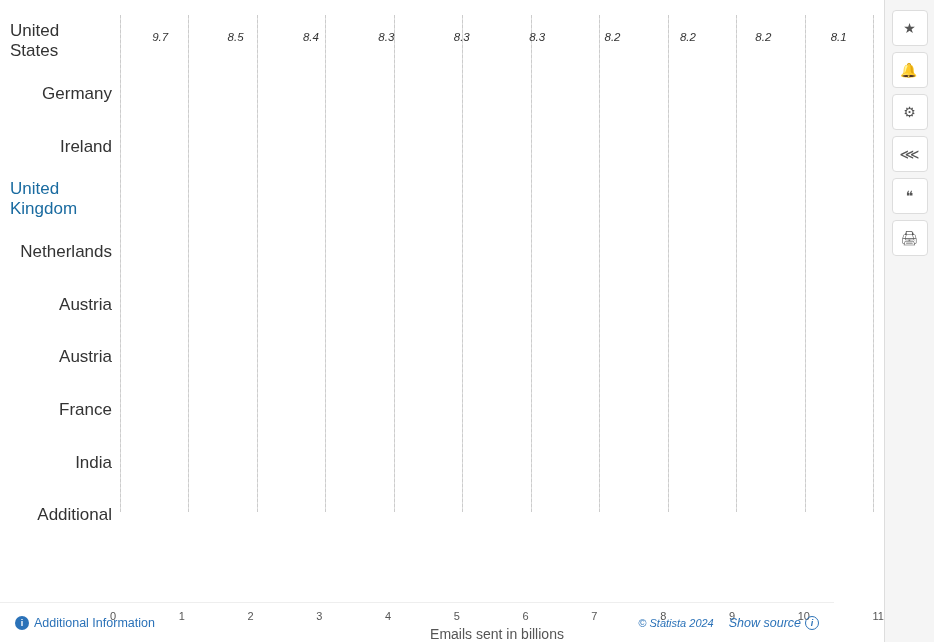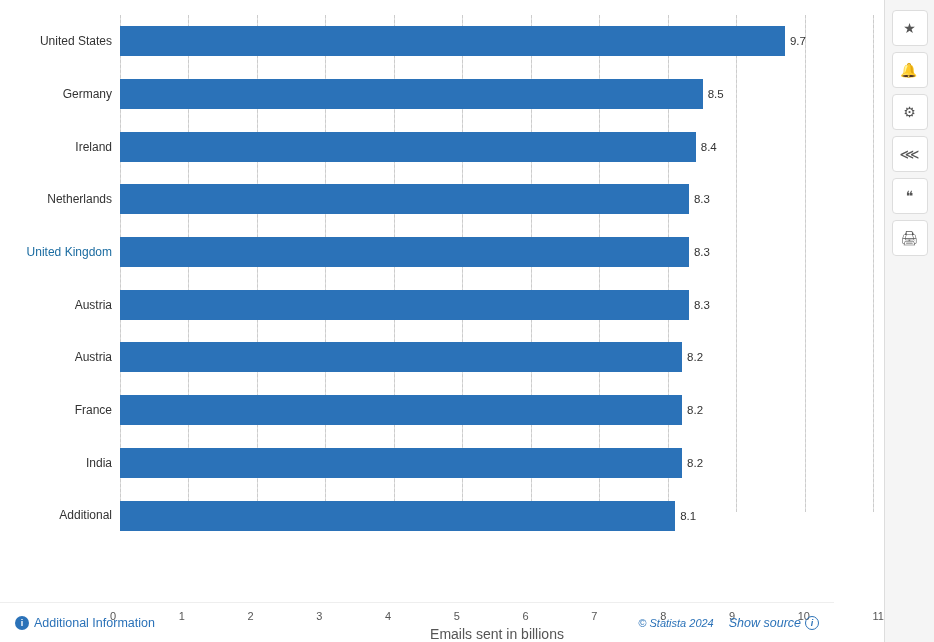--- a/index.html
+++ b/index.html
@@ -63,40 +63,41 @@
       flex-shrink: 0;
       display: flex;
       flex-direction: column;
       justify-content: space-around;
       align-items: flex-end;
       padding-right: 8px;
       padding-bottom: 0px;
     }
 
     .y-label {
-      font-size: 12px;
+      font-size: 17px;
       color: #333;
       text-align: left;
       line-height: 1.2;
       height: 44px;
       display: flex;
       align-items: center;
       justify-content: flex-end;
     }
 
     .y-label.uk {
       color: #1a6ba0;
     }
 
     .bars-container {
       flex: 1;
       position: relative;
       display: flex;
-      flex-direction: column;
+      flex-direction: row;
       justify-content: space-around;
+      font-style: italic;
     }
 
     
     .grid-lines {
       position: absolute;
       top: 0;
       left: 0;
       right: 0;
       bottom: 30px;
       display: flex;
@@ -236,22 +237,22 @@
 </head>
 <body>
 
 <div class="main-container">
   <div class="chart-area">
     <div class="chart-wrapper">
       <div class="y-axis">
       <div class="y-label">United States</div>
           <div class="y-label">Germany</div>
           <div class="y-label">Ireland</div>
+          <div class="y-label uk">United Kingdom</div>
           <div class="y-label">Netherlands</div>
-          <div class="y-label uk">United Kingdom</div>
           <div class="y-label">Austria</div>
           <div class="y-label">Austria</div>
           <div class="y-label">France</div>
           <div class="y-label">India</div>
           <div class="y-label">Additional</div>
         </div>
       <div class="bars-container">
 
         <div class="grid-lines">
         <div class="grid-line"></div>

